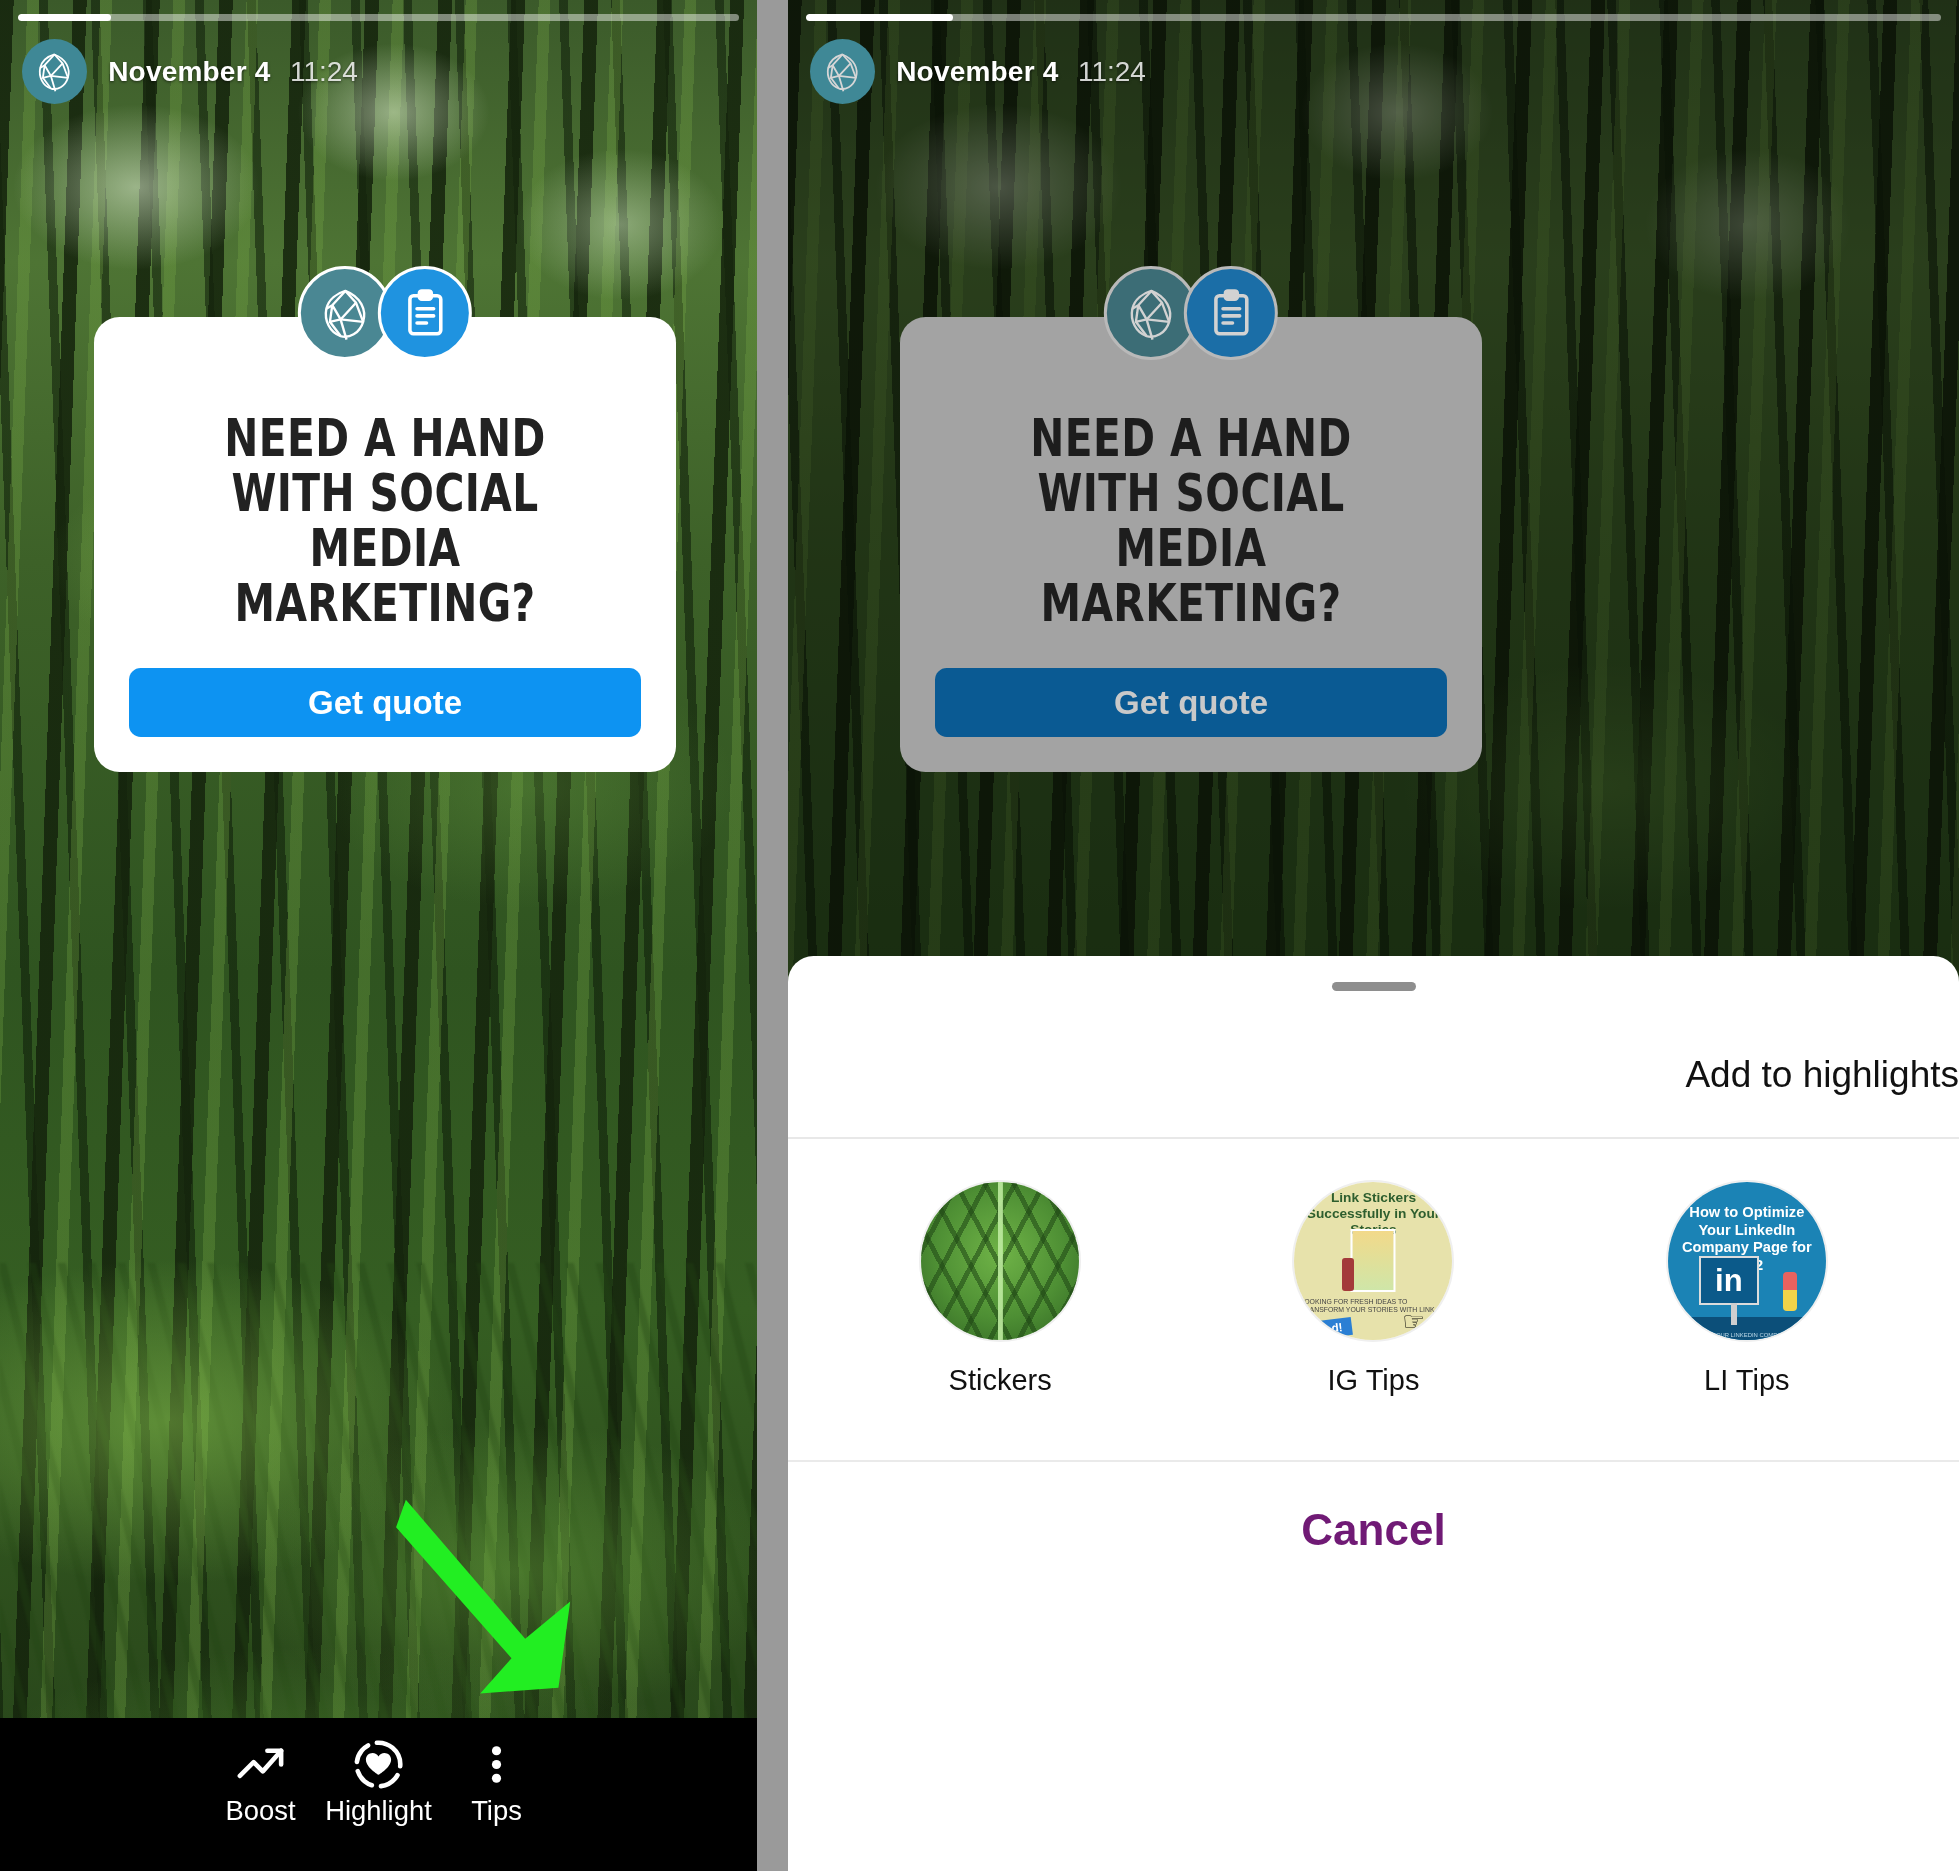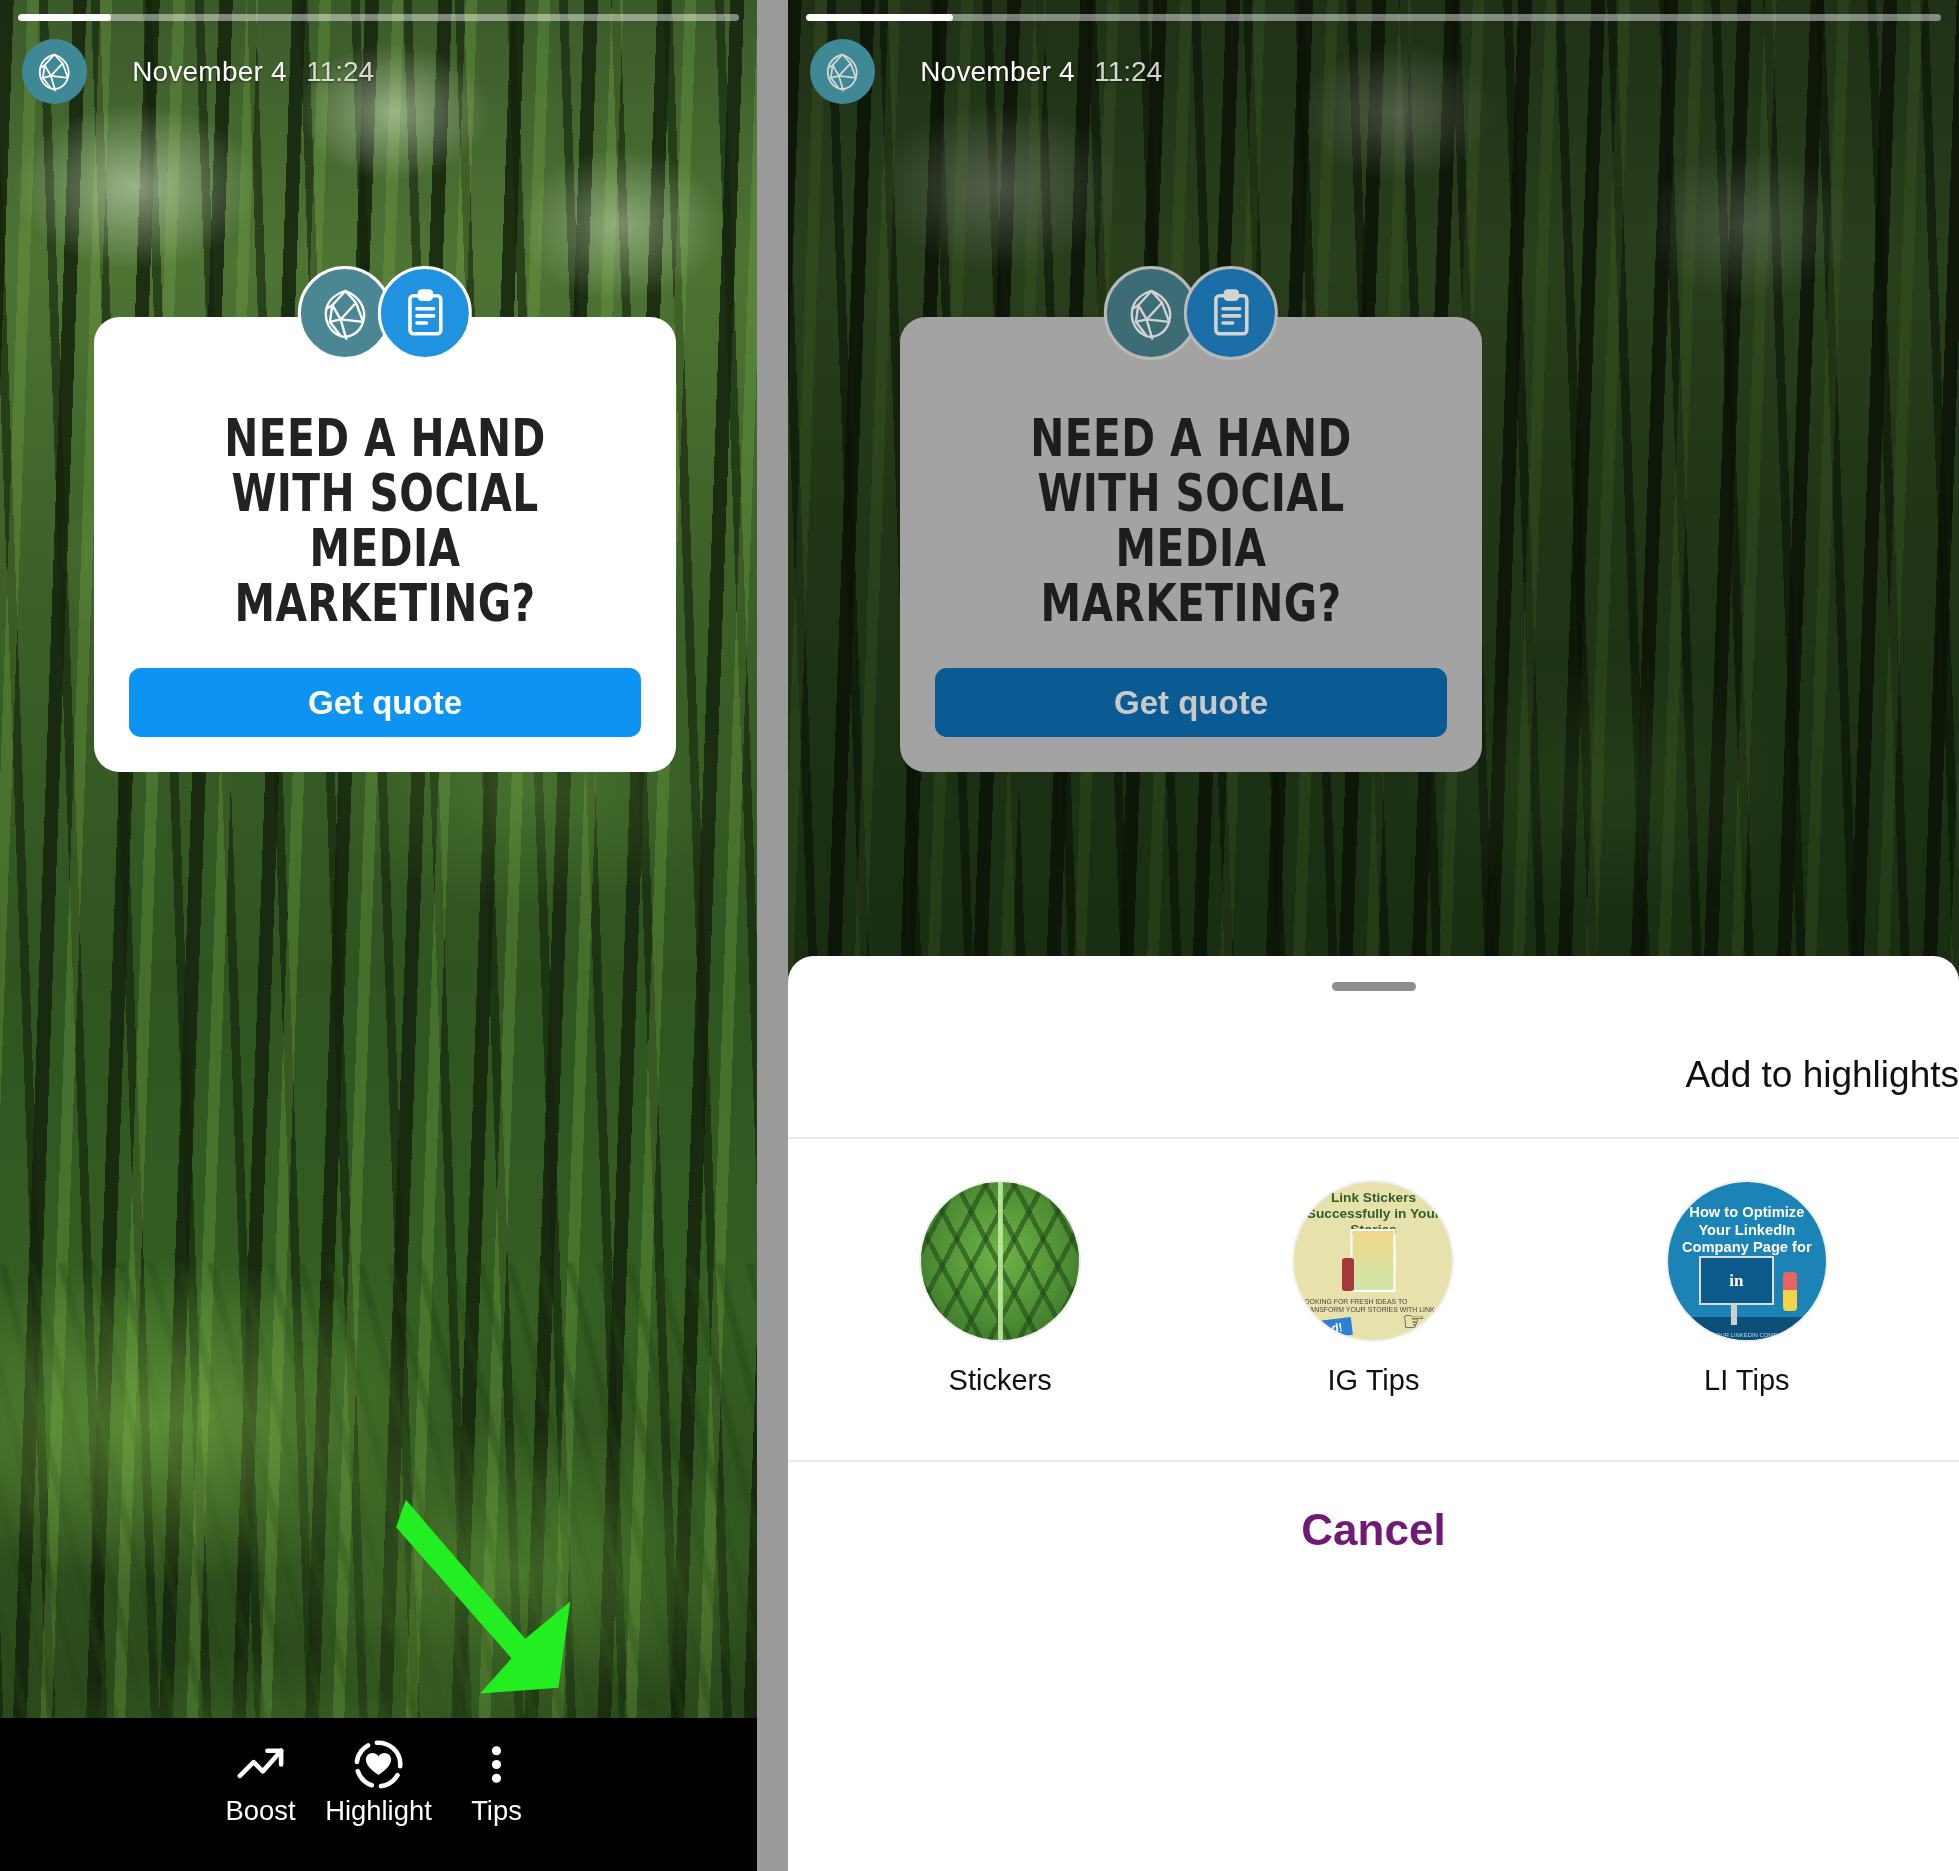--- a/index.html
+++ b/index.html
@@ -63,22 +63,22 @@
   
   .progress { position:absolute; top:13.7px; left:17.6px; right:17.6px; height:7.8px;
               background: rgba(255,255,255,.45); border-radius:3.9px; overflow:hidden; }
   .progress-fill { height:100%; background:#fff; border-radius:3.9px; }
 
   
   .story-header { position:absolute; top:39px; left:21.6px; display:flex; align-items:center; gap:21.6px; }
   .avatar { width:65px; height:65px; border-radius:50%; background:#3f8896;
             display:flex; align-items:center; justify-content:center; flex:0 0 auto; }
   .avatar svg { width:43px; height:43px; }
-  .hdr-date { color:#fff; font-size:28px; font-weight:normal; letter-spacing:0.2px;
-              text-shadow:0 1px 2.9px rgba(0,0,0,.55);margin-left:24px; }
+  .hdr-date { color:#fff; font-size:28px; font-weight:bold; letter-spacing:0.2px;
+              text-shadow:0 1px 2.9px rgba(0,0,0,.55); }
   .hdr-time { color:rgba(255,255,255,.82); font-size:28px; font-weight:400;
               text-shadow:0 1px 2.9px rgba(0,0,0,.55); margin-left:15px; }
 
   
   .promo-wrap { position:absolute; left:94px; top:317px; width:582px; }
   .promo-icons { position:absolute; top:-51px; left:50%; transform:translateX(-50%);
                  display:flex; align-items:center; }
   .pic { width:94px; height:94px; border-radius:50%; border:3.9px solid #fff;
          display:flex; align-items:center; justify-content:center; }
   .pic-leaf { background:#4a8793; }
@@ -149,24 +149,24 @@
   .t-ig .person { position:absolute; left:30%; top:76px; width:11.8px; height:33px;
                   background:#a33a3a; border-radius:2.9px; }
   .t-ig .foot { position:absolute; left:5.9px; right:5.9px; bottom:25.5px; font-size:6.9px;
                 color:#444; line-height:1.25; }
   .t-ig .read { position:absolute; left:5.9px; bottom:2px; background:#2b7fd4; color:#fff;
                 font-size:11.8px; font-weight:bold; padding:2px 9.8px; transform:rotate(-7deg); }
   .t-ig .hand { position:absolute; right:27.4px; bottom:3.9px; font-size:25.5px; }
   .t-li { position:absolute; inset:0; background:#1b83b5; }
   .t-li .hdr { position:absolute; top:21.6px; left:0; right:0; text-align:center;
                font-size:14.7px; font-weight:bold; color:#fff; line-height:1.2; padding:0 7.8px; }
-  .t-li .board { position:absolute; left:31px; bottom:35px; width:75px; height:49px;
+  .t-li .board { position:absolute; left:31px; bottom:35px; width:60px; height:49px;
                  background:#0b5a8a; border:2.9px solid #dcdcdc; display:flex;
                  align-items:center; justify-content:center; color:#fff;
-                 font-weight:bold; font-size:17px; font-family:Liberation Serif, serif; }
+                 font-weight:bold; font-size:31px; font-family:Liberation Sans, sans-serif; }
   .t-li .pole { position:absolute; left:63px; bottom:15.7px; width:5.9px; height:21.6px; background:#cfcfcf; }
   .t-li .person2 { position:absolute; right:29px; bottom:29px; width:13.7px; height:39px;
                    background:linear-gradient(180deg,#e8625f 0 45%,#f2d34a 45% 100%); border-radius:3.9px; }
   .t-li .base { position:absolute; left:0; right:0; bottom:0; height:23.5px; background:#0c4f79; }
   .t-li .ftr { position:absolute; left:0; right:0; bottom:2px; text-align:center;
                font-size:5.9px; color:#bcd9e8; }
 </style>
 </head>
 <body>
 

